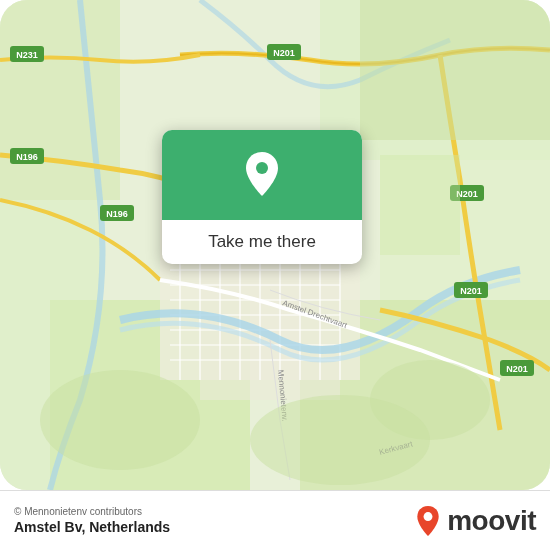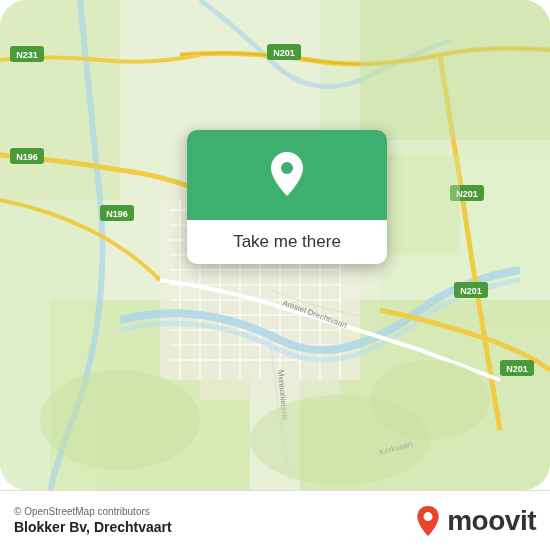--- a/index.html
+++ b/index.html
@@ -25,21 +25,21 @@
       width: 100%;
       height: 100%;
       position: absolute;
       top: 0; left: 0;
     }
 
     
     .popup-card {
       position: absolute;
       top: 130px;
-      left: 187px;
+      left: 162px;
       width: 200px;
       background: white;
       border-radius: 10px;
       box-shadow: 0 4px 16px rgba(0,0,0,0.3);
       overflow: hidden;
       z-index: 10;
     }
 
     .popup-card-top {
       background-color: #3daf6e;
@@ -224,22 +224,22 @@
       </svg>
     </div>
     <div class="popup-card-bottom">
       <span class="take-me-there-btn">Take me there</span>
     </div>
   </div>
 </div>
 
 <div id="bottom-bar">
   <div class="bottom-left">
-    <span class="osm-credit">© OpenStreetMap contributors</span>
-    <span class="location-name">Blokker Bv, Drechtvaart</span>
+    <span class="osm-credit">© Mennonietenv contributors</span>
+    <span class="location-name">Amstel Bv, Netherlands</span>
   </div>
   <div class="moovit-logo">
 
     <svg class="moovit-pin" viewBox="0 0 28 36" xmlns="http://www.w3.org/2000/svg">
       <path d="M14 1 C7 1 2 6 2 13 C2 23 14 35 14 35 C14 35 26 23 26 13 C26 6 21 1 14 1 Z" fill="#e8452a"></path>
       <circle cx="14" cy="13" r="5" fill="white"></circle>
     </svg>
     <span class="moovit-text">moovit</span>
   </div>
 </div>

